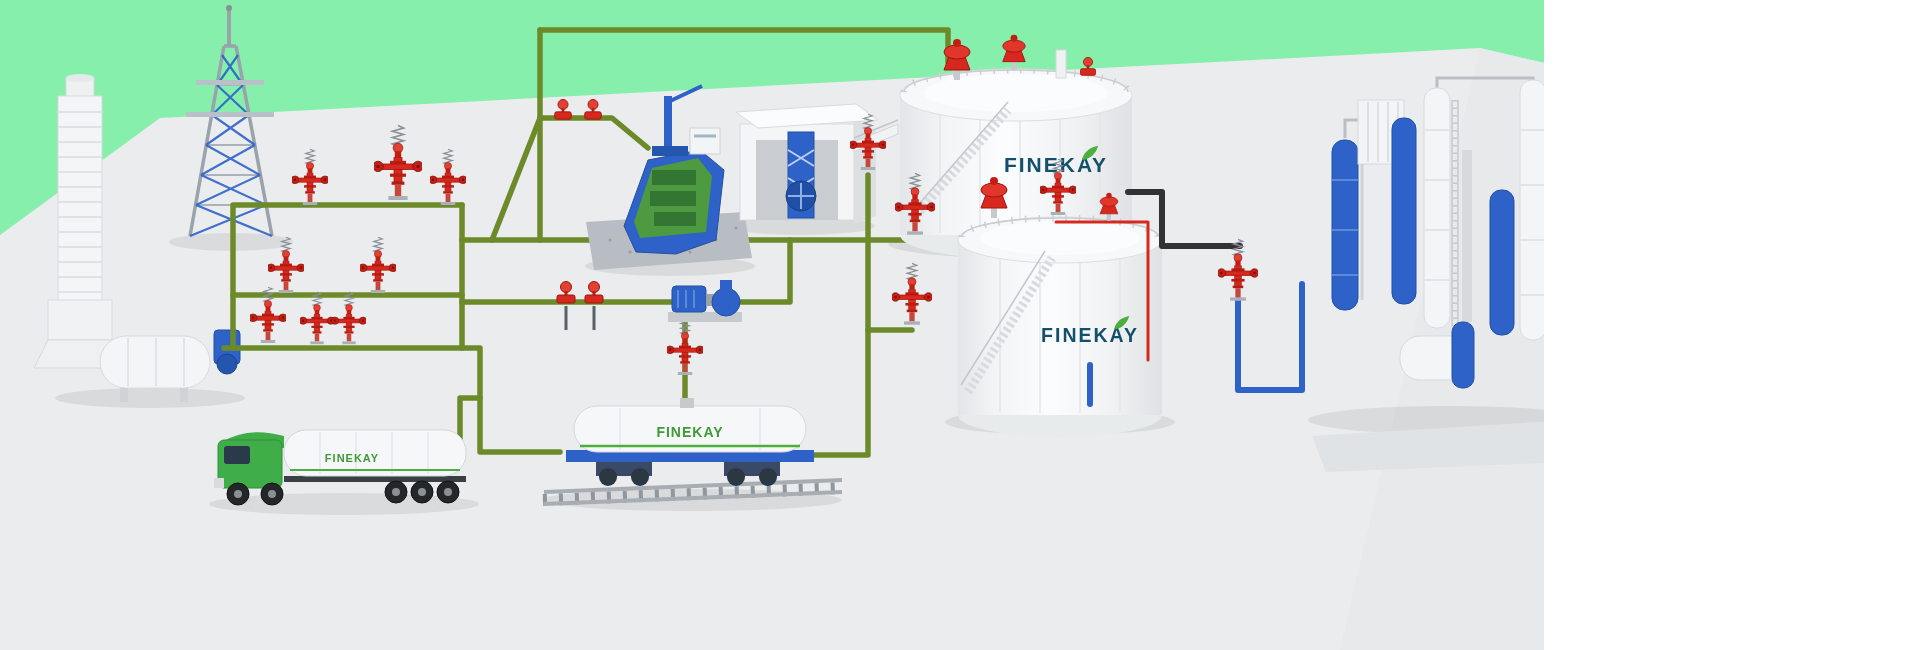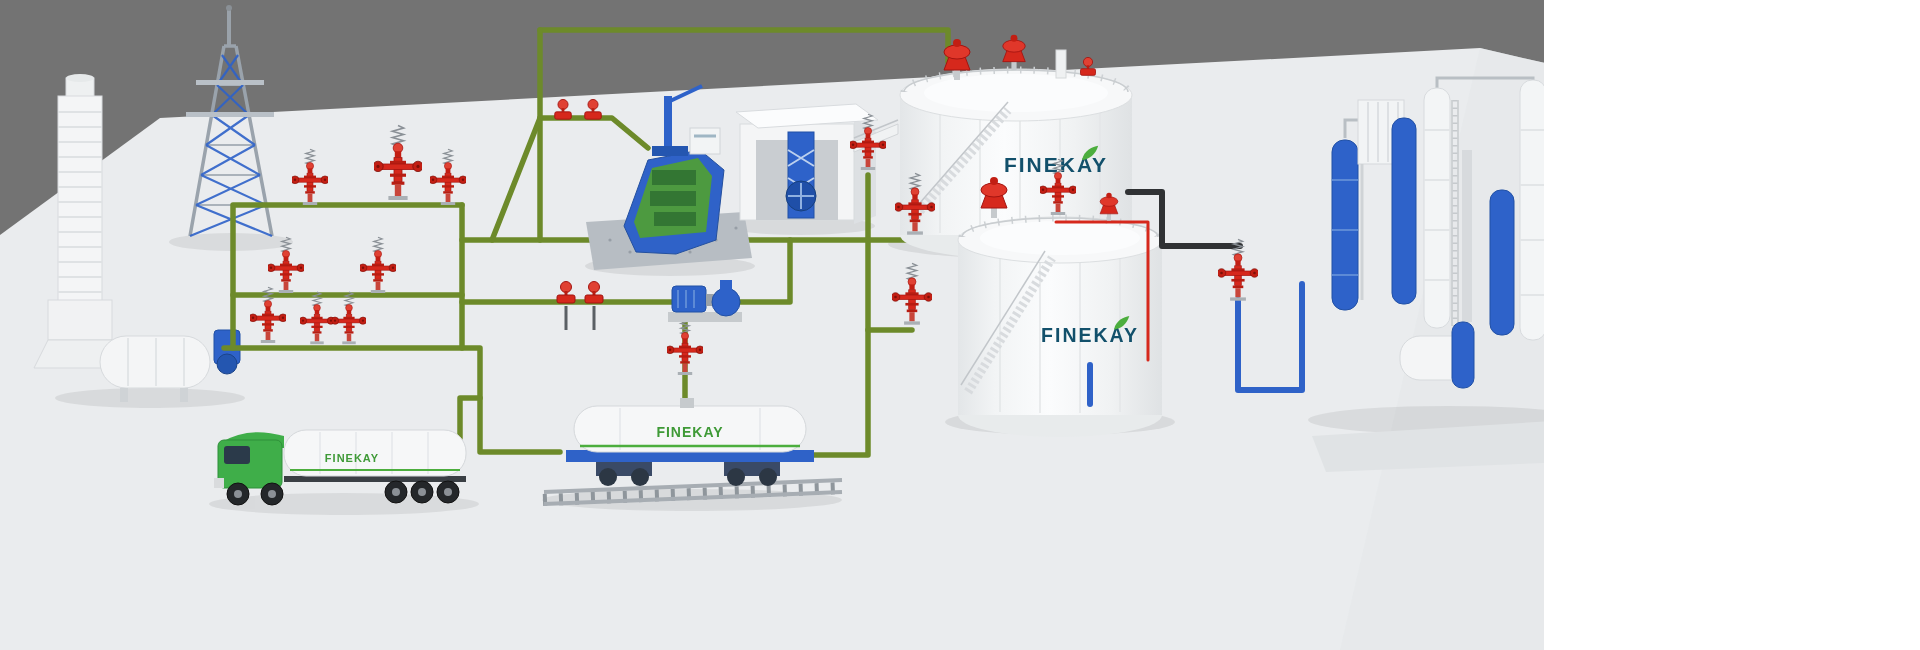--- a/index.html
+++ b/index.html
@@ -1,16 +1,16 @@
 <!DOCTYPE html>
 <html style="--ground: #eaecee; --pipe_green: #6d8a2a; --pipe_black: #303234; --pipe_blue: #2f62c8; --valve_red: #d6281c; --equipment_blue: #2e62c9; --white_equipment: #f4f5f6; --truck_green: #3fae49; --brand_text: #12506b; --brand_leaf_green: #3f9a37;"><head>
 <meta charset="utf-8">
 <style>
   html,body{margin:0;padding:0;background:#ffffff;}
-  .stage{position:relative;width:1544px;height:650px;overflow:hidden;background:#737373;}
+  .stage{position:relative;width:1544px;height:650px;overflow:hidden;background:#86efac;}
   svg{display:block;font-family:"Liberation Sans",sans-serif;}
   .pipe{fill:none;stroke-linejoin:round;stroke-linecap:round;}
   .pg{stroke:var(--pipe_green,#6d8a2a);stroke-width:5.5;}
   .pk{stroke:var(--pipe_black,#303234);stroke-width:6;}
   .pb{stroke:var(--pipe_blue,#2f62c8);stroke-width:6;}
   .pr{stroke:var(--valve_red,#d6281c);stroke-width:3;}
   .brand{font-weight:bold;fill:var(--brand_text,#12506b);letter-spacing:2px;}
   .brand-sm{font-weight:bold;fill:var(--brand_leaf_green,#3f9a37);letter-spacing:1px;}
   .thin{stroke:#c9cdd0;stroke-width:1.5;fill:none;}
 </style>

